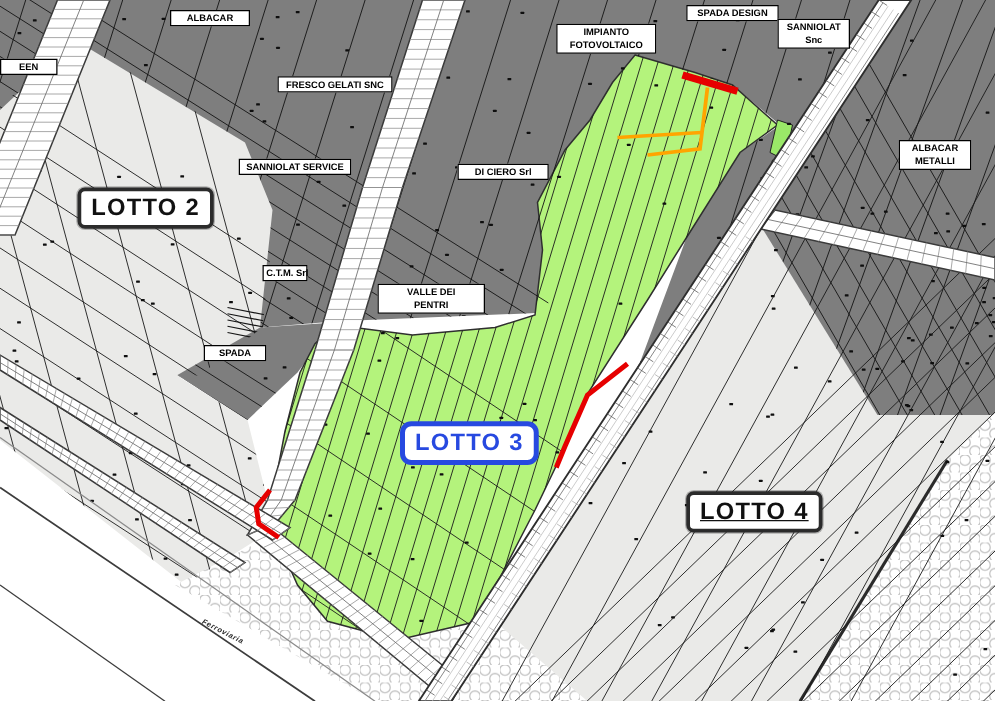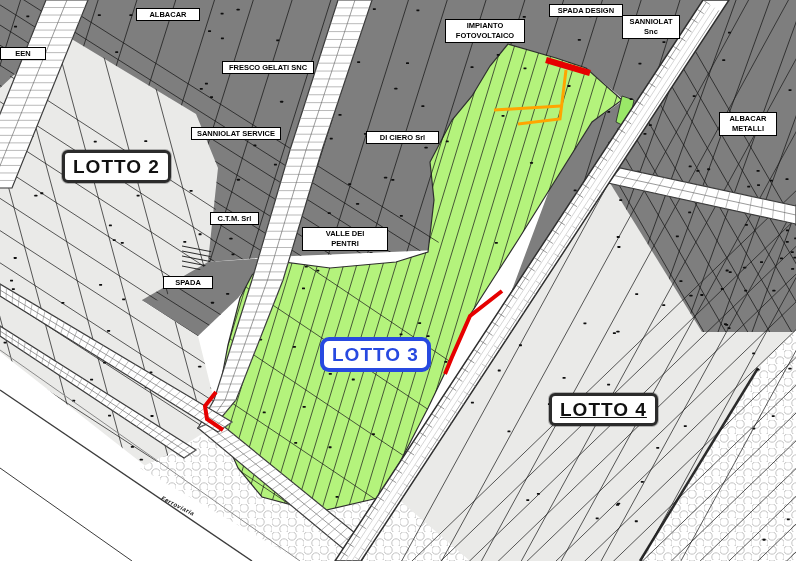--- a/index.html
+++ b/index.html
@@ -962,21 +962,21 @@
       <path d="M 566,70 L 560,119 L 518,124" stroke="#ffa500" stroke-width="3" fill="none"></path>
       <path d="M 494,110 L 561,106" stroke="#ffa500" stroke-width="3" fill="none"></path>
     </g>
   </svg>
 
   <div class="maplabel" style="left:0px;top:47px;width:46px;"><span>EEN</span></div>
   <div class="maplabel" style="left:136px;top:8px;width:64px;"><span>ALBACAR</span></div>
   <div class="maplabel" style="left:222px;top:61px;width:92px;"><span>FRESCO GELATI SNC</span></div>
   <div class="maplabel" style="left:191px;top:127px;width:90px;"><span>SANNIOLAT SERVICE</span></div>
   <div class="maplabel" style="left:366px;top:131px;width:73px;"><span>DI CIERO Srl</span></div>
-  <div class="maplabel" style="left:210px;top:212px;width:49px;"><span>C.T.M. Srl</span></div>
+  <div class="maplabel" style="left:210px;top:212px;width:36px;"><span>C.T.M. Srl</span></div>
   <div class="maplabel twoline" style="left:302px;top:227px;width:86px;">
     <span>VALLE DEI</span><br>
     <span>PENTRI</span>
   </div>
   <div class="maplabel" style="left:163px;top:276px;width:50px;"><span>SPADA</span></div>
   <div class="maplabel twoline" style="left:422px;top:19px;width:80px;margin-left:23px;">
     <span>IMPIANTO</span><br>
     <span>FOTOVOLTAICO</span>
   </div>
   <div class="maplabel" style="left:549px;top:4px;width:74px;"><span>SPADA DESIGN</span></div>

